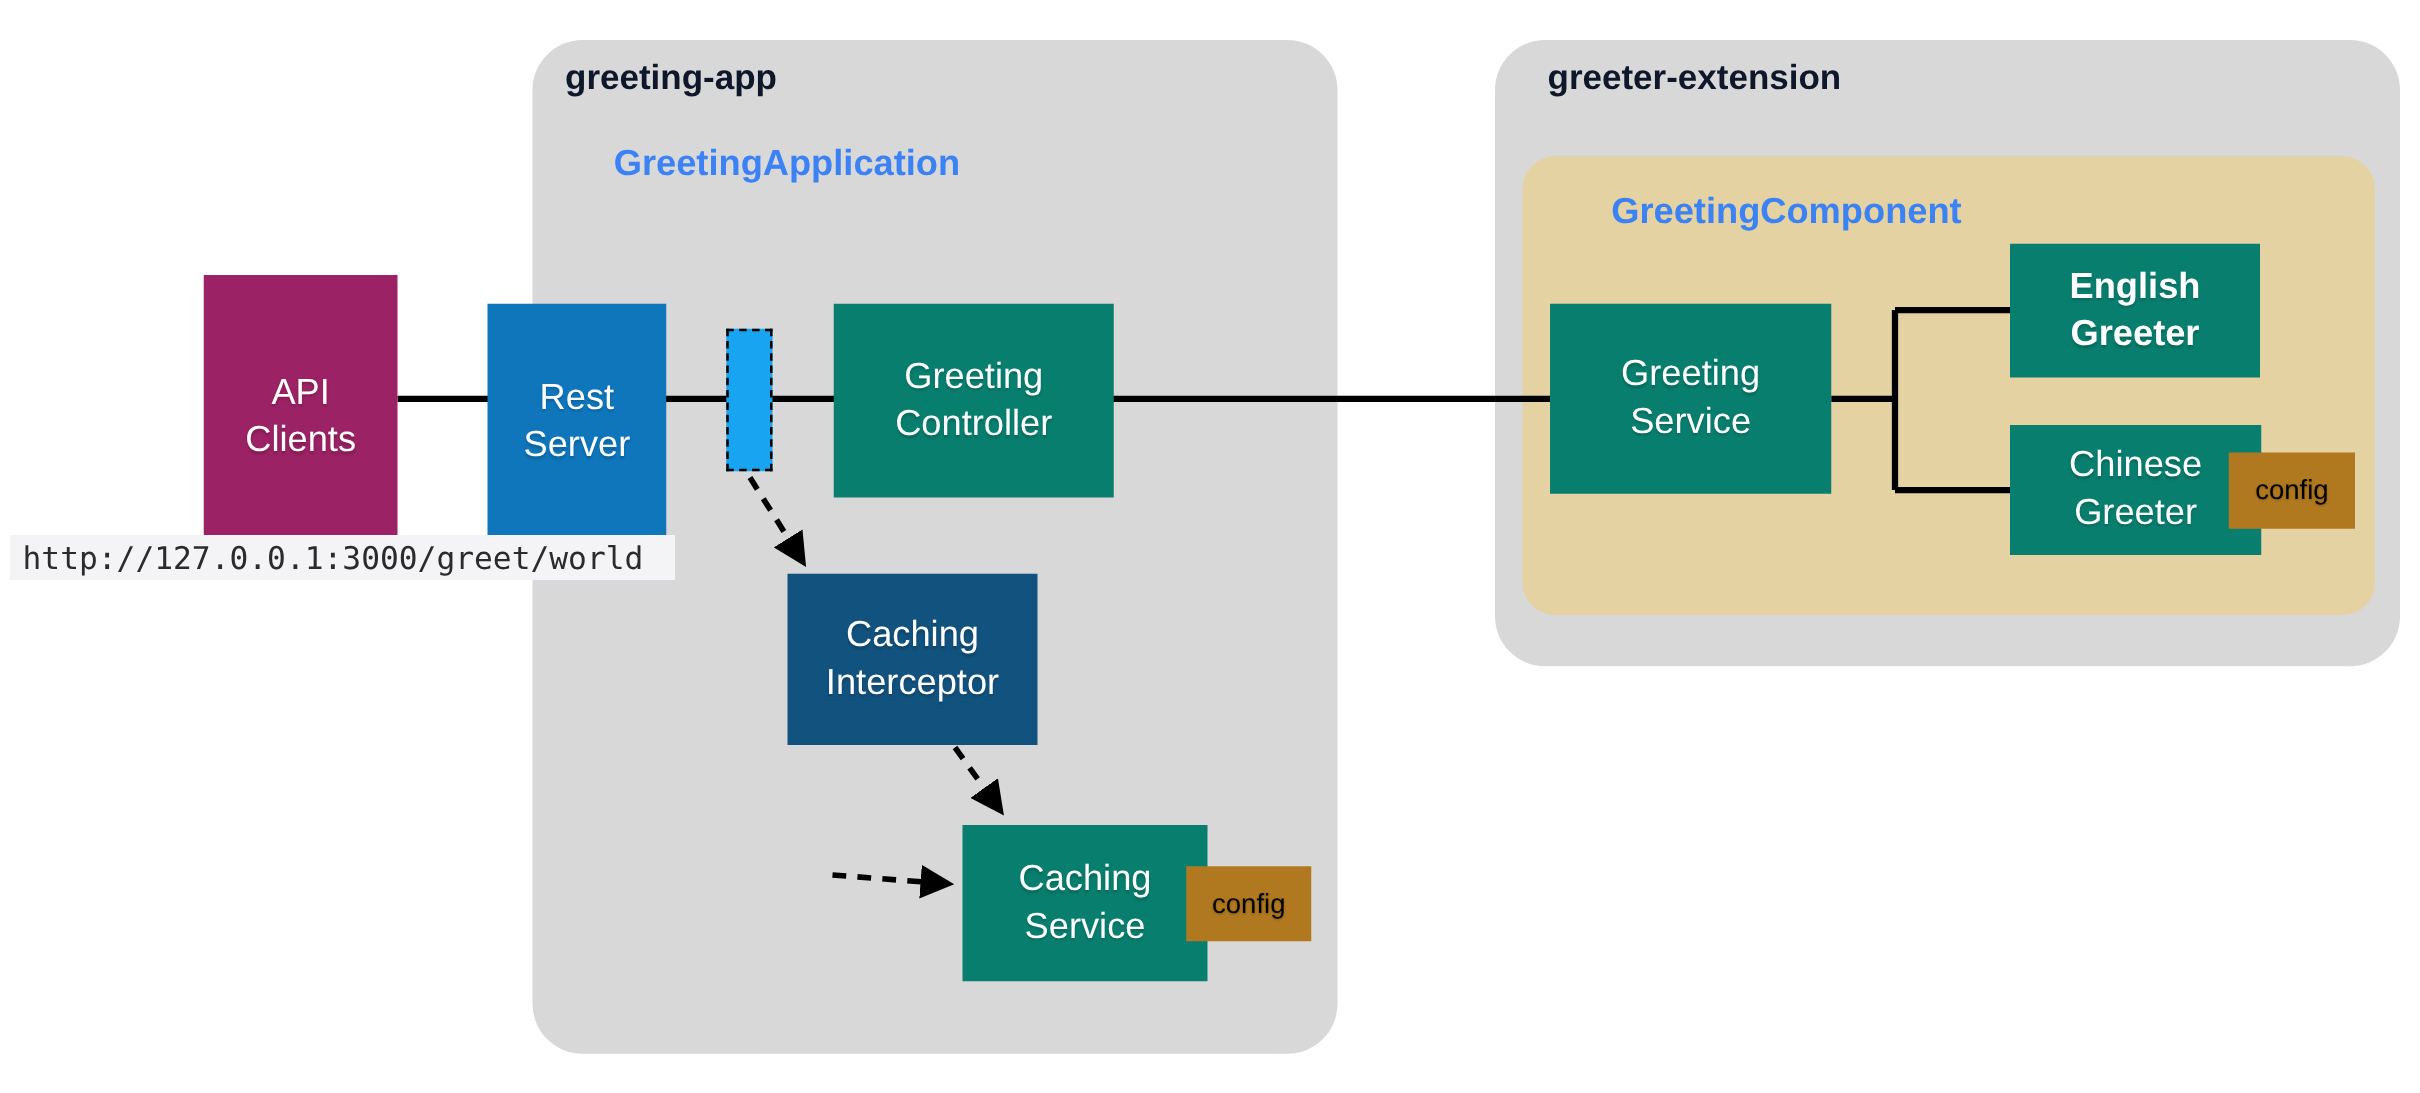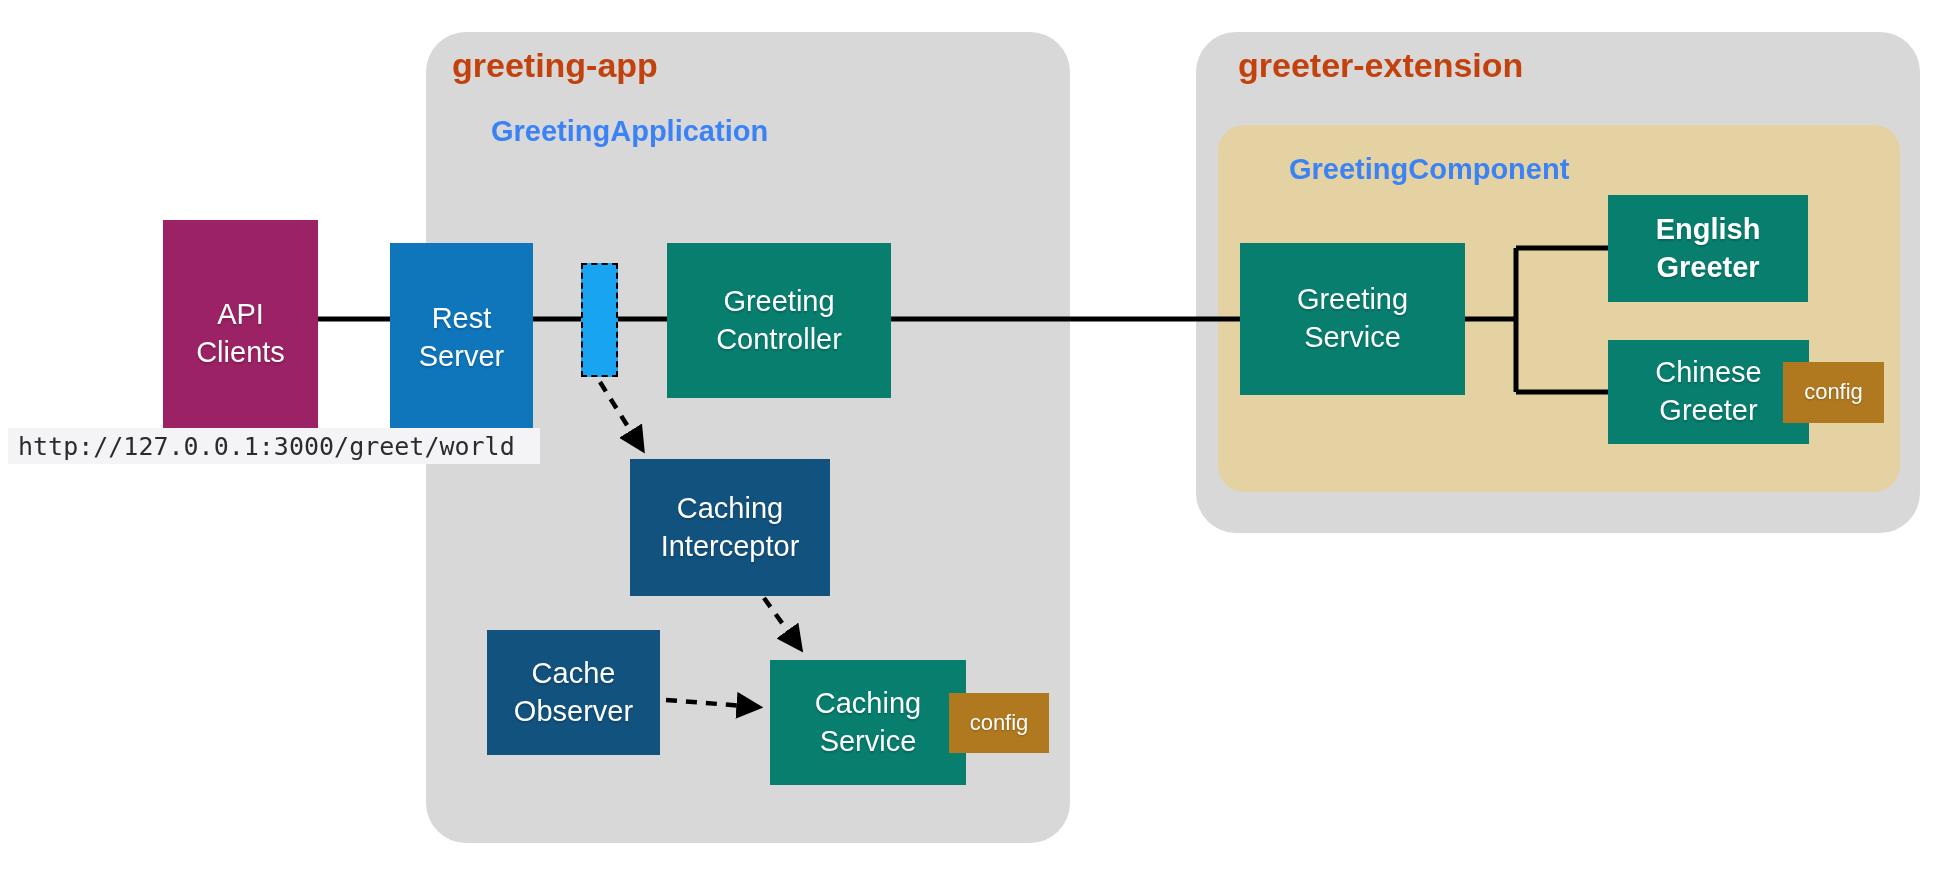--- a/index.html
+++ b/index.html
@@ -7,21 +7,21 @@
     --c-azure:#18A4F0; --c-teal:#087E6F; --c-navy:#12527E; --c-gold:#B1791F;
     --c-line:#000000; --c-urlbar:#F4F4F6; --c-urltext:#2B2B2B;
   }
   html,body{margin:0;padding:0;background:#ffffff;}
   .canvas{
     position:relative; width:1936px; height:874px; overflow:hidden;
     font-family:"Liberation Sans", sans-serif; background:#ffffff;
   }
   .container{position:absolute; background:var(--c-gray); z-index:0;}
   .container-title{
-    position:absolute; font-weight:bold; font-size:34px; color:#c2410c; z-index:3;
+    position:absolute; font-weight:bold; font-size:28px; color:#0f172a; z-index:3;
     white-space:nowrap;
   }
   .container-subtitle{
     position:absolute; font-weight:bold; font-size:29px; color:#3b82f6; z-index:3;
     white-space:nowrap;
     margin-left:39px;
   }
   .component-box{position:absolute; background:var(--c-tan); border-radius:26px; z-index:1;}
   svg.wires{position:absolute; left:0; top:0; z-index:2;}
   .node{
@@ -31,21 +31,21 @@
   }
   .node.teal{background:var(--c-teal);}
   .node.navy{background:var(--c-navy);}
   .node.magenta{background:var(--c-magenta);}
   .node.blue{background:var(--c-blue);}
   .marker-rect{
     position:absolute; z-index:4; background:var(--c-azure);
     border:2.5px dashed #000; box-sizing:border-box;
   }
   .config-tag{
-    position:absolute; z-index:5; background:var(--c-gold); color:#ffffff;
+    position:absolute; z-index:5; background:var(--c-gold); color:#000000;
     font-size:22px; display:flex; align-items:center; justify-content:center;
     text-shadow:0 1px 2px rgba(0,0,0,0.25);
   }
   .url-bar{
     position:absolute; left:8px; top:428px; width:532px; height:36px; z-index:6;
     background:var(--c-urlbar); color:var(--c-urltext);
     font-family:"DejaVu Sans Mono", monospace; font-size:25px;
     display:flex; align-items:center; padding-left:10px; box-sizing:border-box;
     white-space:nowrap;
   }
@@ -90,22 +90,20 @@
 Server</div>
 
   <div class="marker-rect" style="left:581px; top:263px; width:37px; height:114px;"></div>
 
   <div class="node teal" style="left:667px; top:243px; width:224px; height:155px;">Greeting
 Controller</div>
 
   <div class="node navy" style="left:630px; top:459px; width:200px; height:137px;">Caching
 Interceptor</div>
 
-  <div class="node navy" style="left:487px; top:630px; width:173px; height:125px;">Cache
-Observer</div>
 
   <div class="node teal" style="left:770px; top:660px; width:196px; height:125px;">
     <span>Caching
 Service</span>
     <span class="config-tag" style="left:179px; top:33px; width:100px; height:60px;">config</span>
   </div>
 
   <div class="node teal" style="left:1240px; top:243px; width:225px; height:152px;">Greeting
 Service</div>
 

